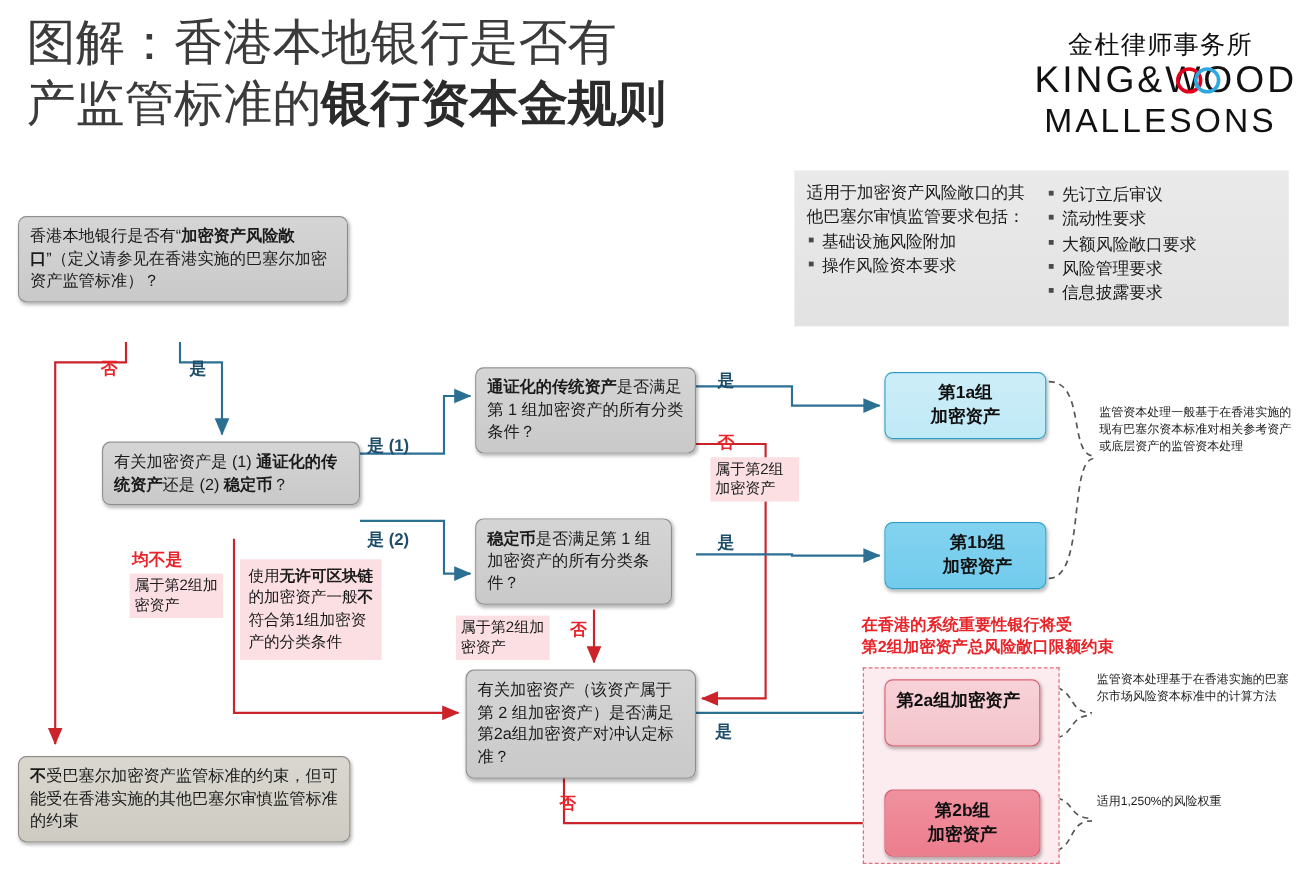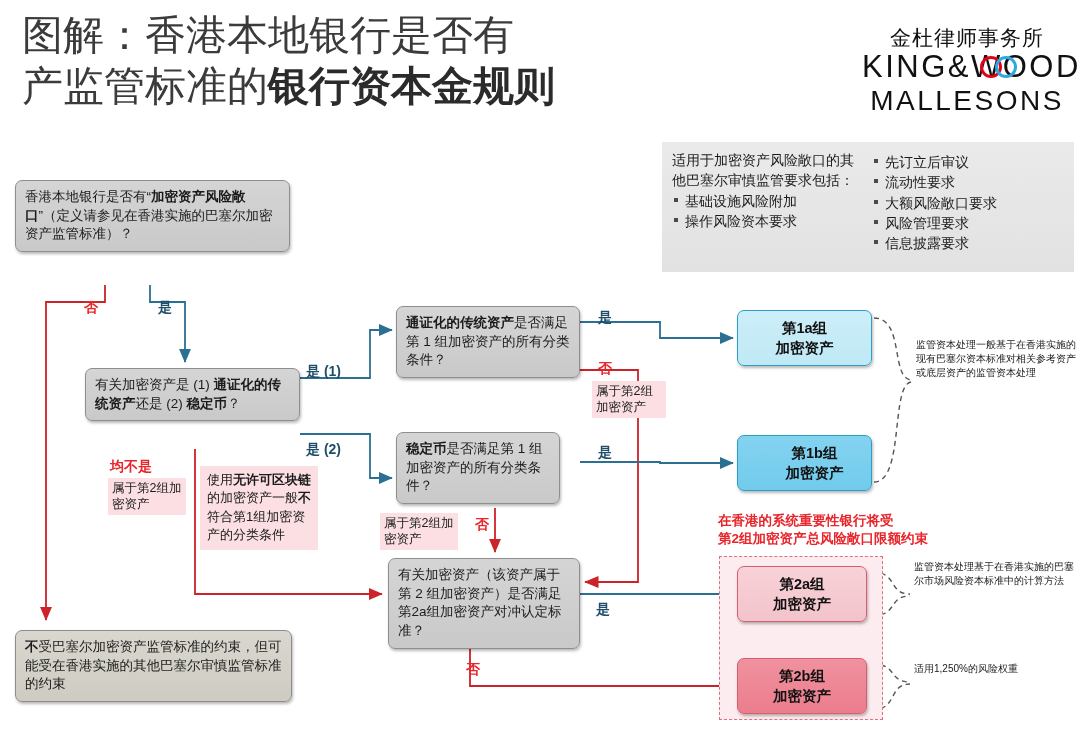--- a/index.html
+++ b/index.html
@@ -239,21 +239,21 @@
   <div class="box cyan1" style="left:737px; top:310px; width:135px; height:56px; display:flex; flex-direction:column; justify-content:center; font-size:14.5px;">
     <div>第1a组</div>
     <div>加密资产</div>
   </div>
 
   <div class="box cyan2" style="left:737px; top:435px; width:135px; height:56px; display:flex; flex-direction:column; justify-content:center; font-size:14.5px;padding-left:29px;">
     <div>第1b组</div>
     <div>加密资产</div>
   </div>
 
-  <div class="box pink1" style="left:737px; top:566px; width:130px; height:56px; display:flex; flex-direction:column; justify-content:space-between; font-size:14.5px;">
+  <div class="box pink1" style="left:737px; top:566px; width:130px; height:56px; display:flex; flex-direction:row; justify-content:flex-start; font-size:14.5px;">
     <div>第2a组</div>
     <div>加密资产</div>
   </div>
 
   <div class="box pink2" style="left:737px; top:658px; width:130px; height:56px; display:flex; flex-direction:column; justify-content:center; font-size:14.5px;">
     <div>第2b组</div>
     <div>加密资产</div>
   </div>
 
   <div class="lbl lbl-red" style="left:84px;  top:298px;">否</div>

